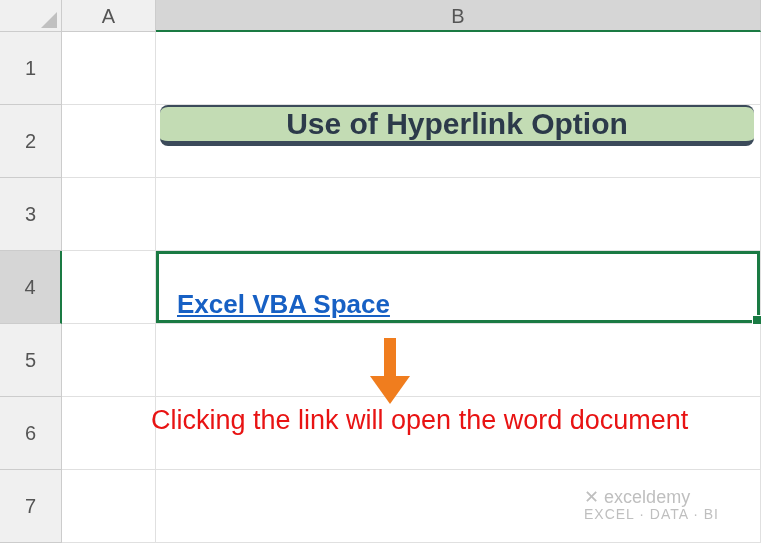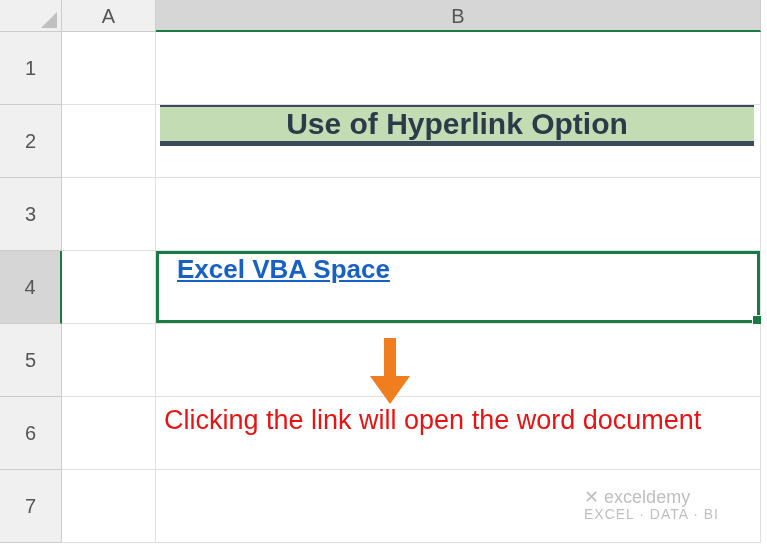--- a/index.html
+++ b/index.html
@@ -68,30 +68,31 @@
     background: #c3dcb4;
     border-top: 2px solid #3b4a5a;
     border-bottom: 5px solid #3b4a5a;
     display: flex;
     align-items: center;
     justify-content: center;
     font-size: 30px;
     font-weight: 700;
     color: #2c3a4a;
     margin: 0 6px 0 4px;
+    border-radius: 8px;
   }
   .link-cell {
     position: relative;
   }
   .link-box {
     position: absolute;
     top: 0; left: 0; right: 0; bottom: 0;
     border: 3px solid #1a7a43;
     display: flex;
-    align-items: flex-start;
+    align-items: flex-end;
     padding-left: 18px;
     font-size: 26px;
   }
   .link-text {
     color: #1760c4;
     text-decoration: underline;
     font-weight: 600;
   }
   .fill-handle {
     position: absolute;
@@ -103,21 +104,21 @@
     border: 1px solid #fff;
   }
   .arrow {
     position: absolute;
     left: 370px;
     top: 338px;
     pointer-events: none;
   }
   .annotation {
     position: absolute;
-    left: 164px;
+    left: 151px;
     top: 402px;
     color: #e81313;
     font-size: 27px;
     line-height: 1.4;
     max-width: 560px;
     font-weight: 400;
   }
   .watermark {
     position: absolute;
     right: 48px;

